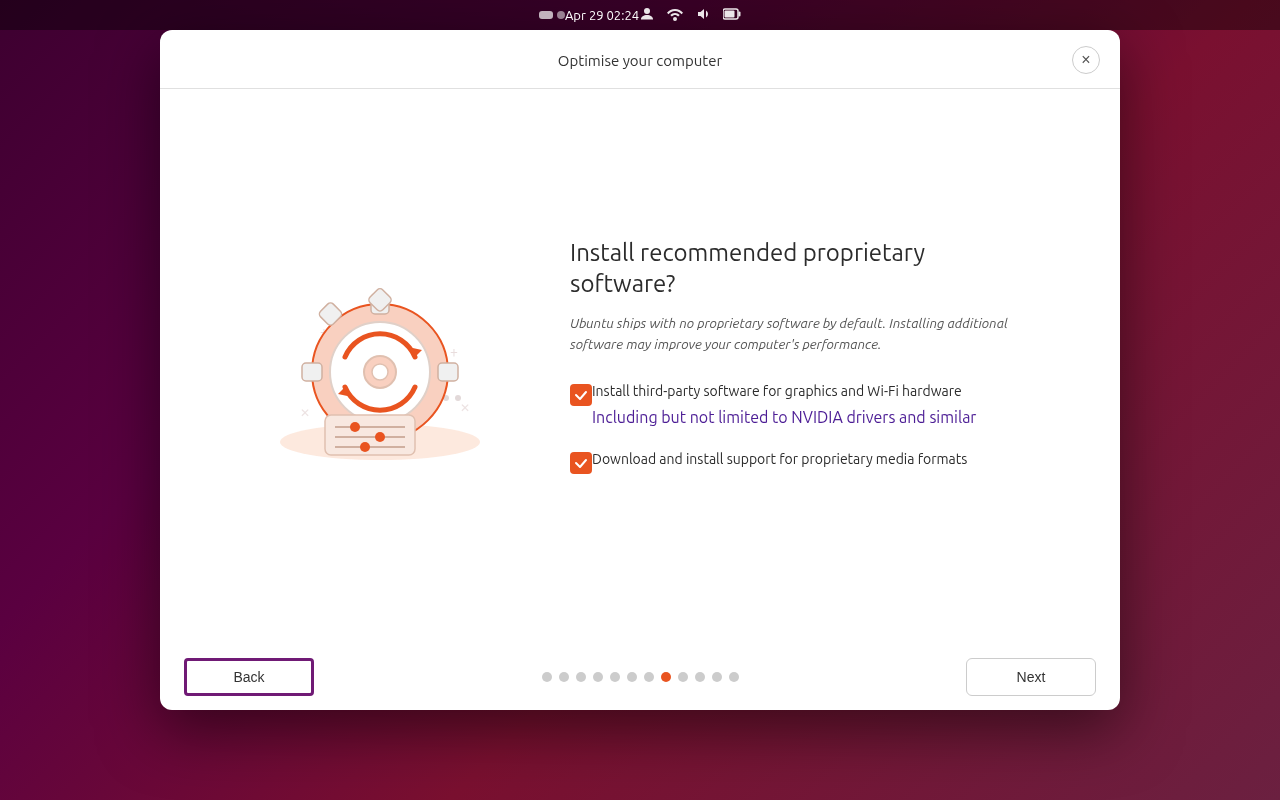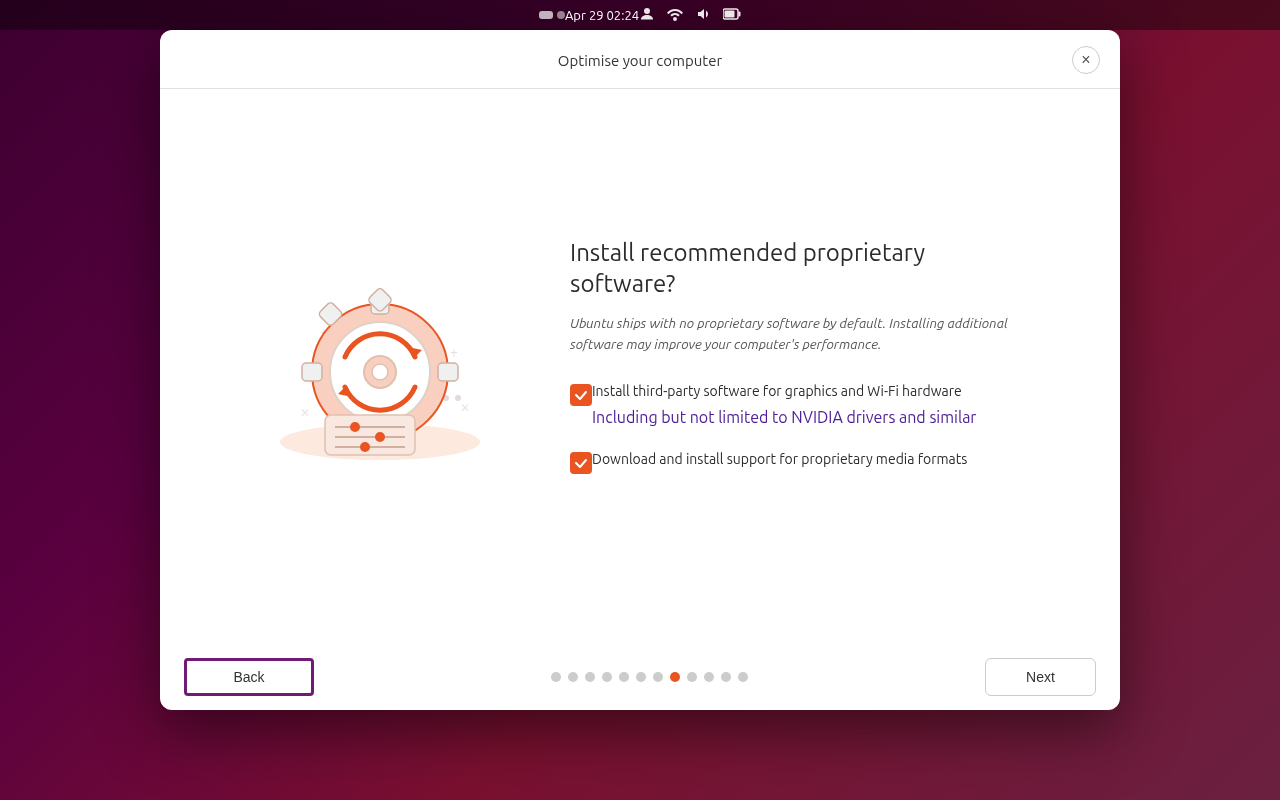--- a/index.html
+++ b/index.html
@@ -242,21 +242,21 @@
       height: 10px;
       border-radius: 50%;
       background: #ccc;
     }
 
     .page-dot.active {
       background: #e95420;
     }
 
     .next-btn {
-      width: 111px;
+      width: 130px;
       height: 38px;
       background: white;
       border: 1px solid #ccc;
       border-radius: 6px;
       font-size: 14px;
       color: #333;
       cursor: pointer;
     }
   </style>
 </head>

